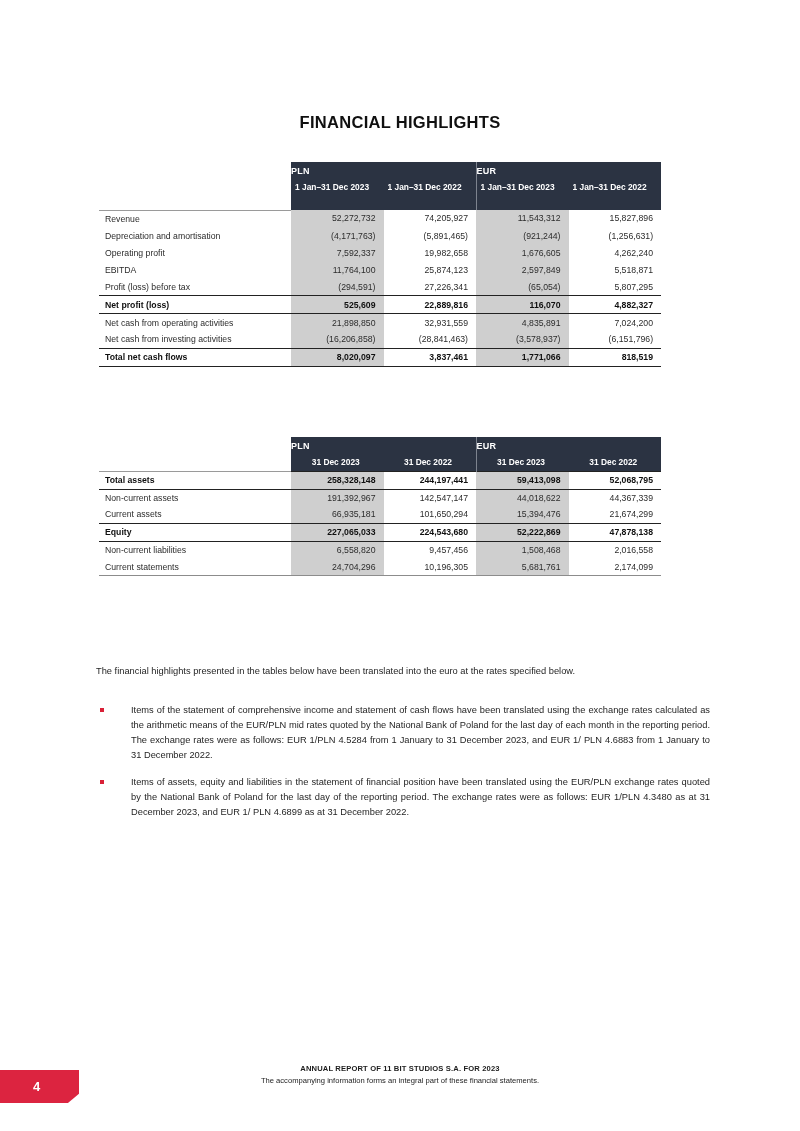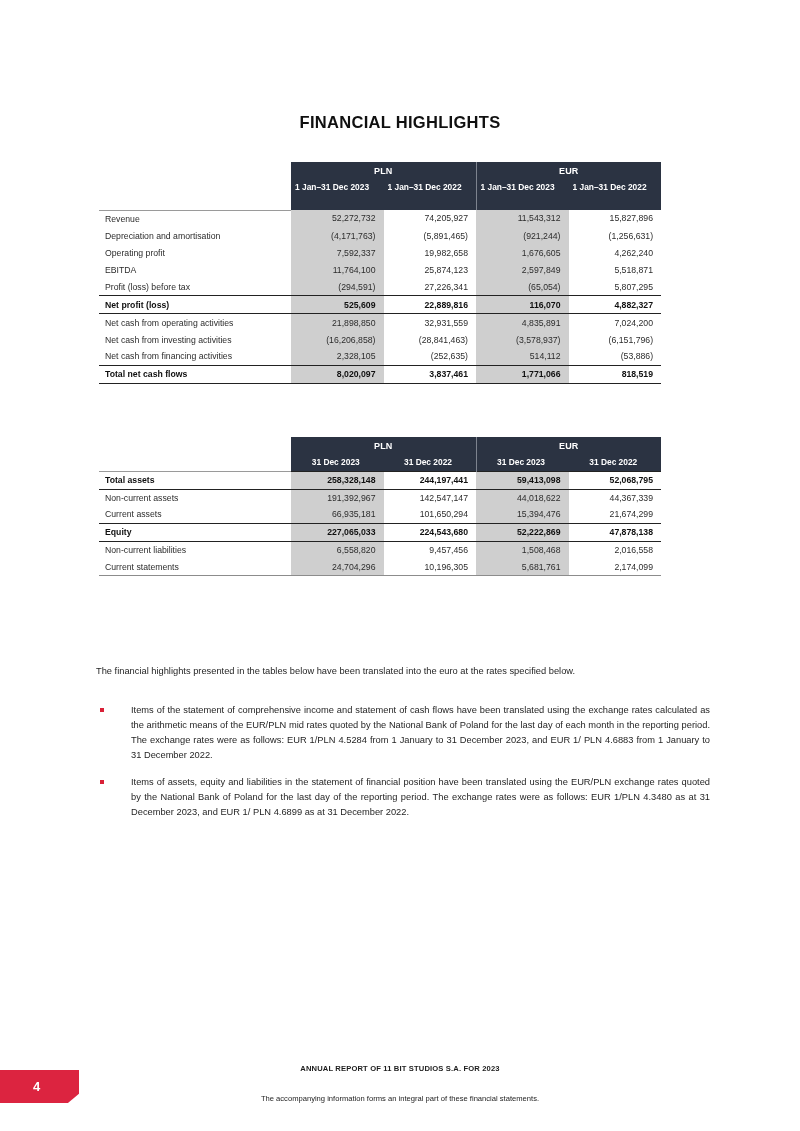--- a/index.html
+++ b/index.html
@@ -56,21 +56,21 @@
     padding: 0;
     margin: 0;
   }
 
   
   thead tr.curr-row th {
     background: #2b3342;
     color: #ffffff;
     font-size: 9px;
     font-weight: bold;
-    text-align: center;
+    text-align: left;
     height: 17px;
     letter-spacing: 0.2px;
   }
   thead tr.curr-row th.blank {
     background: #ffffff;
   }
   th.curr-pln { border-right: 1px solid #7d838e; }
 
   thead tr.period-row th {
     background: #2b3342;
@@ -188,21 +188,21 @@
     left: 0;
     top: 1064px;
     width: 800px;
     text-align: center;
     color: #1c1c1c;
   }
   .footer-line1 {
     font-size: 7.6px;
     font-weight: bold;
     letter-spacing: 0.15px;
-    margin-bottom: 20px;
+    margin-bottom: 2px;
   }
   .footer-line2, .footer-line3 {
     font-size: 7.6px;
     line-height: 1.45;
   }
 </style>
 </head>
 <body>
 
 <div class="page">
@@ -280,27 +280,20 @@
           <td class="num plain">32,931,559</td>
           <td class="num shade">4,835,891</td>
           <td class="num plain">7,024,200</td>
         </tr>
         <tr>
           <td class="lbl">Net cash from investing activities</td>
           <td class="num shade">(16,206,858)</td>
           <td class="num plain">(28,841,463)</td>
           <td class="num shade">(3,578,937)</td>
           <td class="num plain">(6,151,796)</td>
-        </tr>
-        <tr>
-          <td class="lbl">Net cash from financing activities</td>
-          <td class="num shade">2,328,105</td>
-          <td class="num plain">(252,635)</td>
-          <td class="num shade">514,112</td>
-          <td class="num plain">(53,886)</td>
         </tr>
         <tr class="total">
           <td class="lbl">Total net cash flows</td>
           <td class="num shade">8,020,097</td>
           <td class="num plain">3,837,461</td>
           <td class="num shade">1,771,066</td>
           <td class="num plain">818,519</td>
         </tr>
       </tbody>
   </table>

